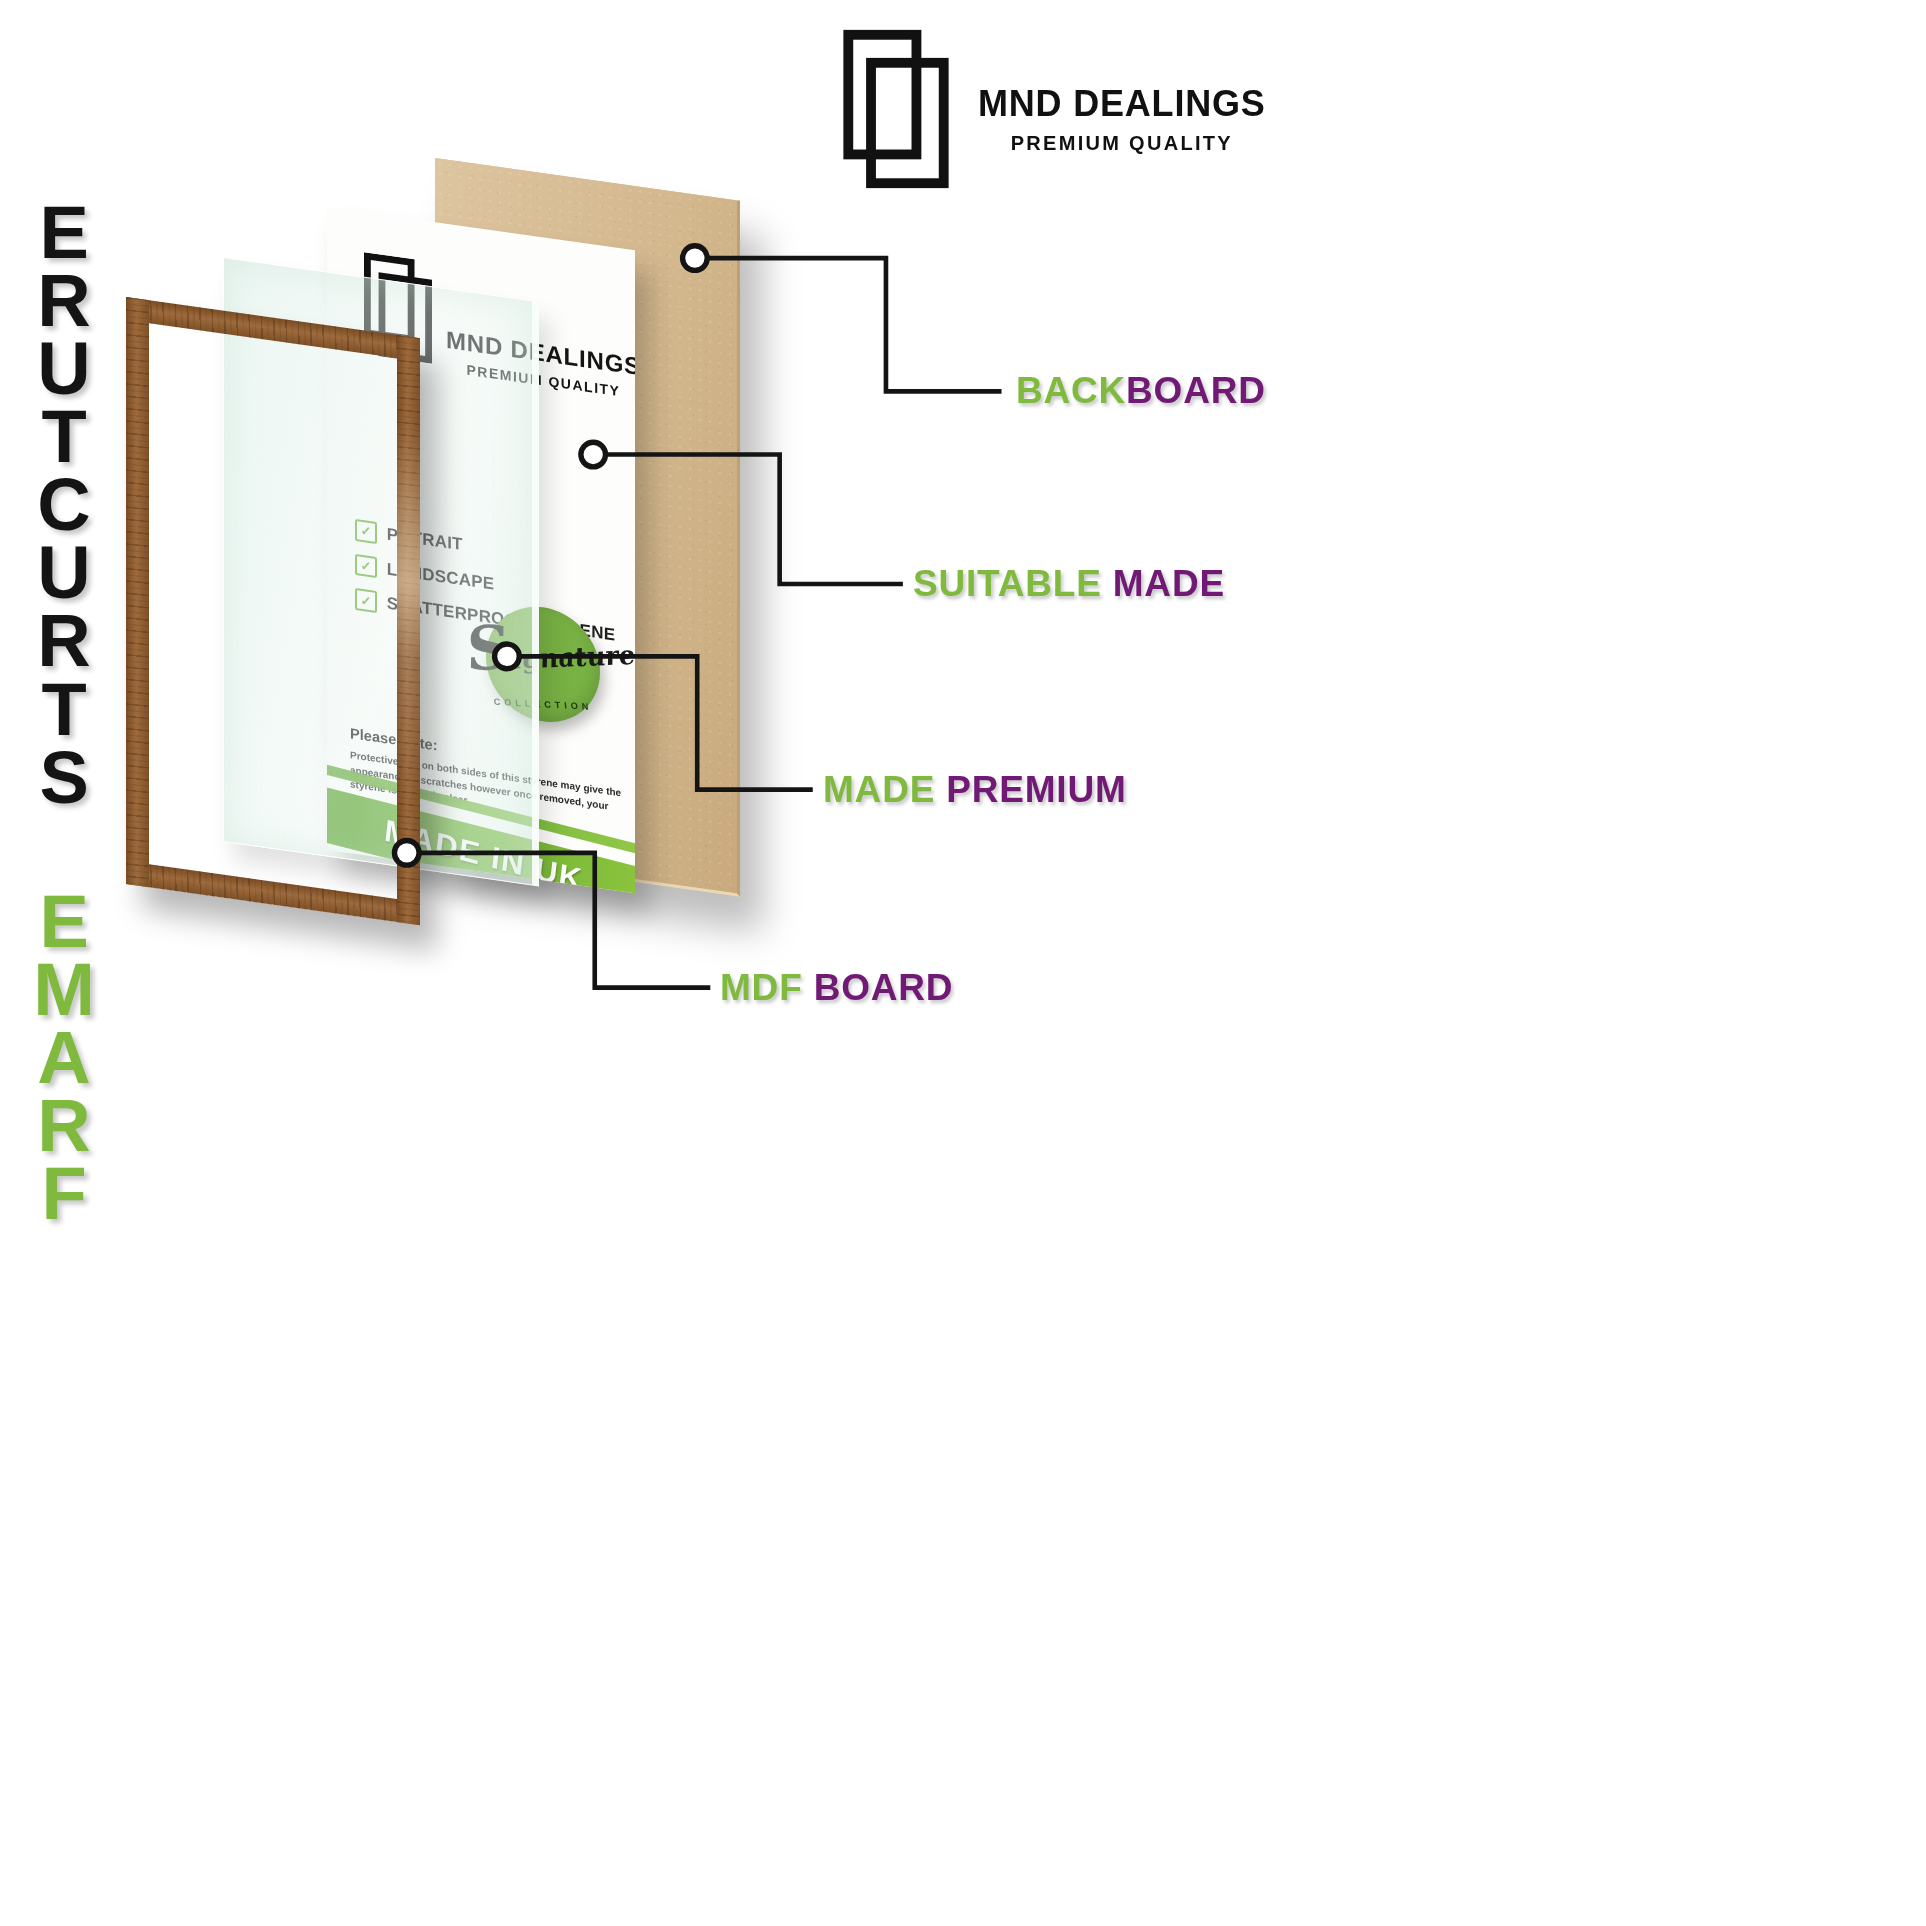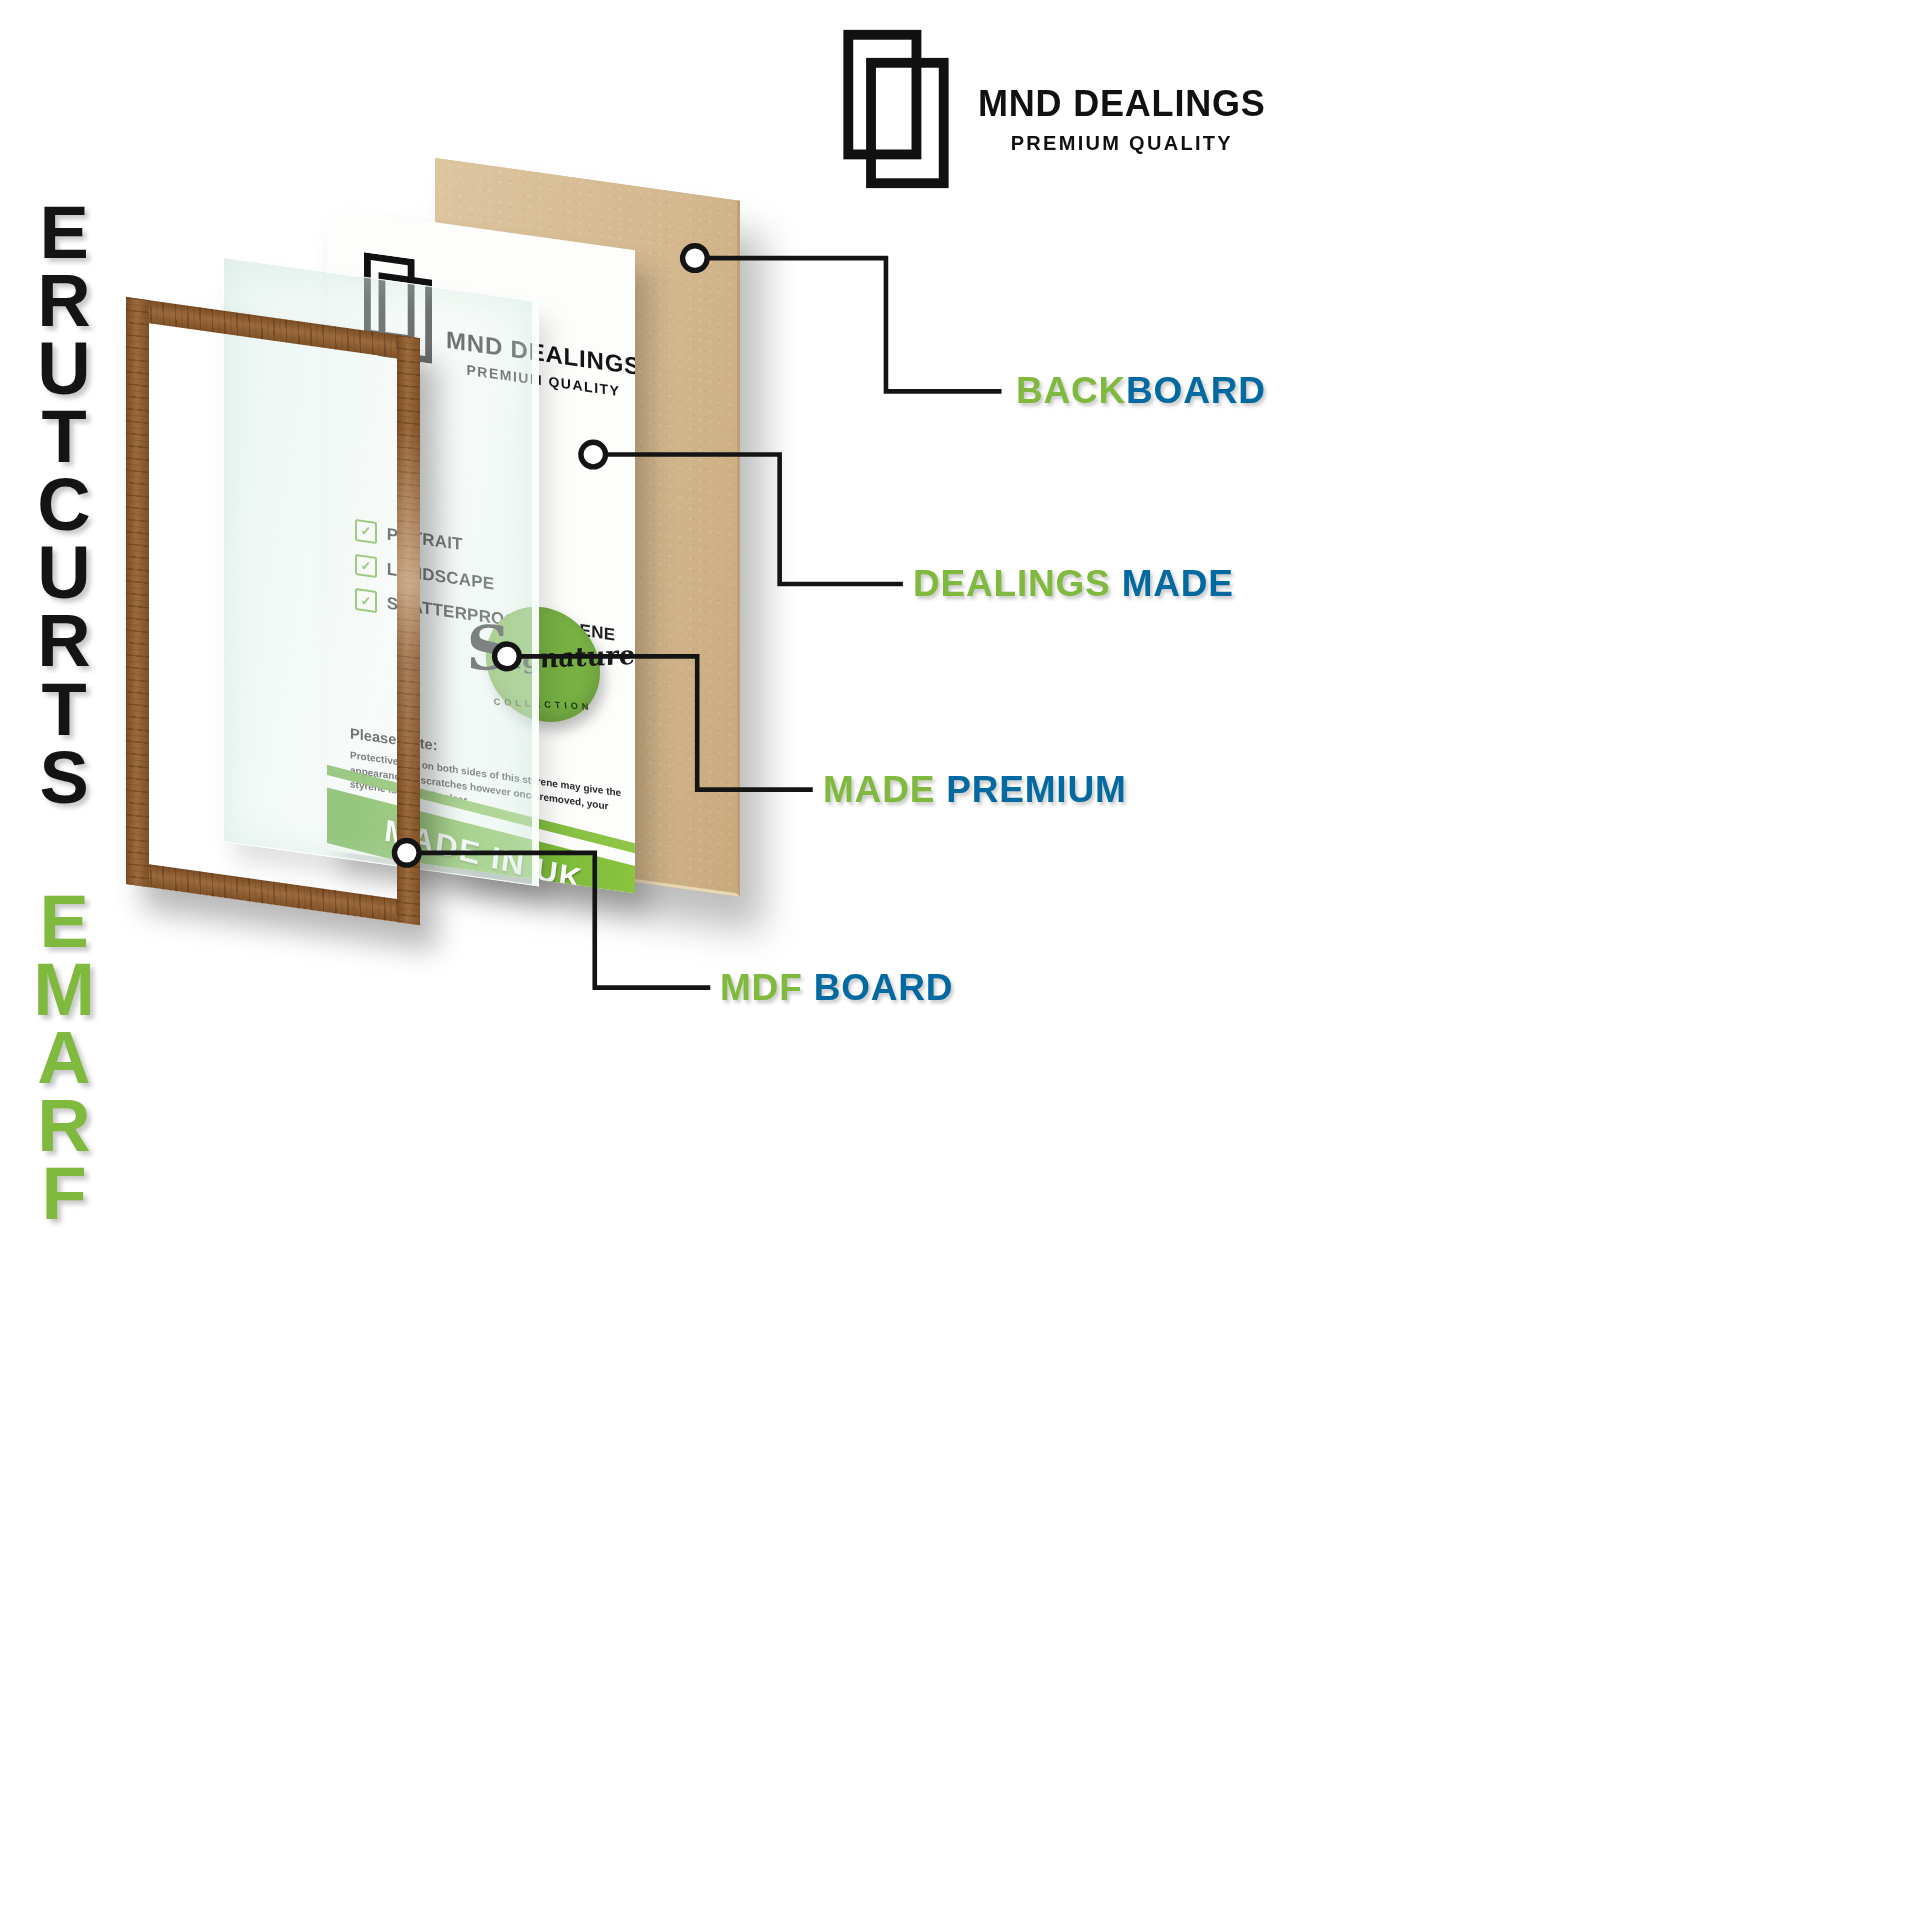--- a/index.html
+++ b/index.html
@@ -101,21 +101,21 @@
     background-image:
       linear-gradient(180deg, rgba(255,255,255,0) 15%, rgba(246,228,200,0.55) 42%, rgba(255,255,255,0.15) 55%, rgba(255,255,255,0) 78%),
       repeating-linear-gradient(178deg, rgba(60,33,12,0.30) 0 1.5px, rgba(0,0,0,0) 1.5px 6.2px, rgba(110,65,28,0.22) 6.2px 7.7px, rgba(0,0,0,0) 7.7px 12.3px),
       linear-gradient(90deg,#7a4c24,#9c6a3c 45%,#7f5128); }
 
   
   .callout-svg { position:absolute; left:0; top:0; width:1926px; height:1926px; z-index:7; pointer-events:none; }
   .callout-label { position:absolute; transform:translateY(-50%); z-index:8; white-space:nowrap;
     font-size:37px; font-weight:900; letter-spacing:0.8px; text-shadow:2.3px 3.1px 3.9px rgba(0,0,0,0.22); }
   .cl-green { color:var(--accent,#7fb93e); }
-  .cl-black { color:#0369a1;margin-top:13px; }
+  .cl-black { color:#701a75;margin-top:13px; }
   .cl-backboard { left:1016px; top:391px; }
   .cl-photo { left:913px; top:584px; }
   .cl-perspex { left:823px; top:790px; }
   .cl-mdf { left:720px; top:988px; }
 
   .mark-svg rect { fill:none; stroke:#111; }
 </style>
 </head>
 <body>
 
@@ -213,21 +213,21 @@
     <circle cx="902" cy="335" r="16" fill="#ffffff" stroke="#141414" stroke-width="7"></circle>
     <circle cx="770" cy="590" r="16" fill="#ffffff" stroke="#141414" stroke-width="7"></circle>
     <circle cx="658" cy="852" r="16" fill="#ffffff" stroke="#141414" stroke-width="7"></circle>
     <circle cx="528" cy="1107" r="16" fill="#ffffff" stroke="#141414" stroke-width="7"></circle>
   </svg>
 
   <div class="callout-label cl-backboard">
     <span class="cl-green">BACK</span><span class="cl-black">BOARD</span>
   </div>
   <div class="callout-label cl-photo">
-    <span class="cl-green">DEALINGS</span><span class="cl-black"> MADE</span>
+    <span class="cl-green">SUITABLE</span><span class="cl-black"> MADE</span>
   </div>
   <div class="callout-label cl-perspex">
     <span class="cl-green">MADE</span><span class="cl-black"> PREMIUM</span>
   </div>
   <div class="callout-label cl-mdf">
     <span class="cl-green">MDF</span><span class="cl-black"> BOARD</span>
   </div>
 
 </div>
 

